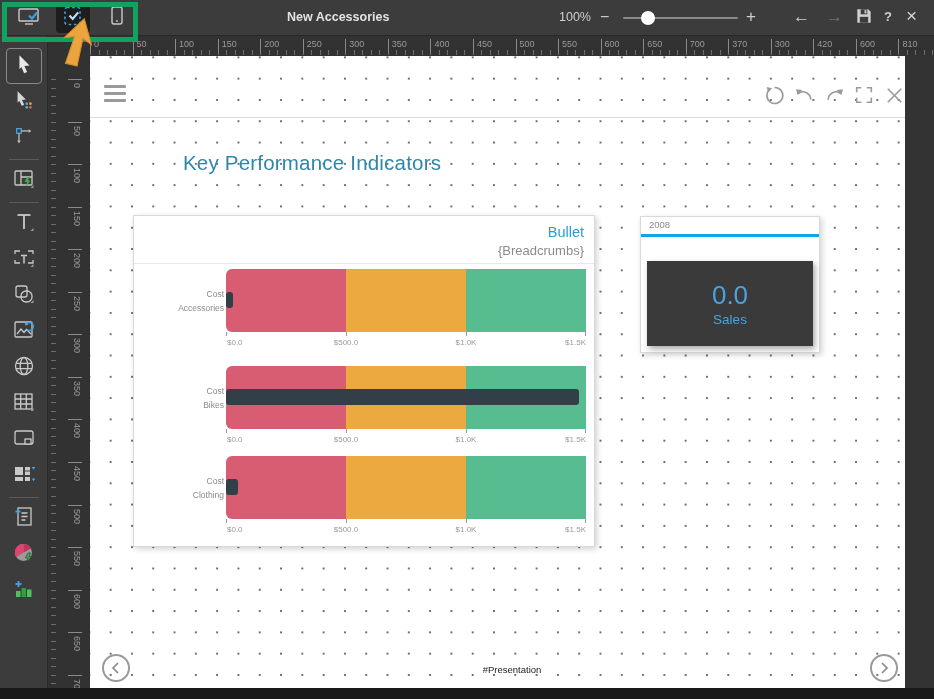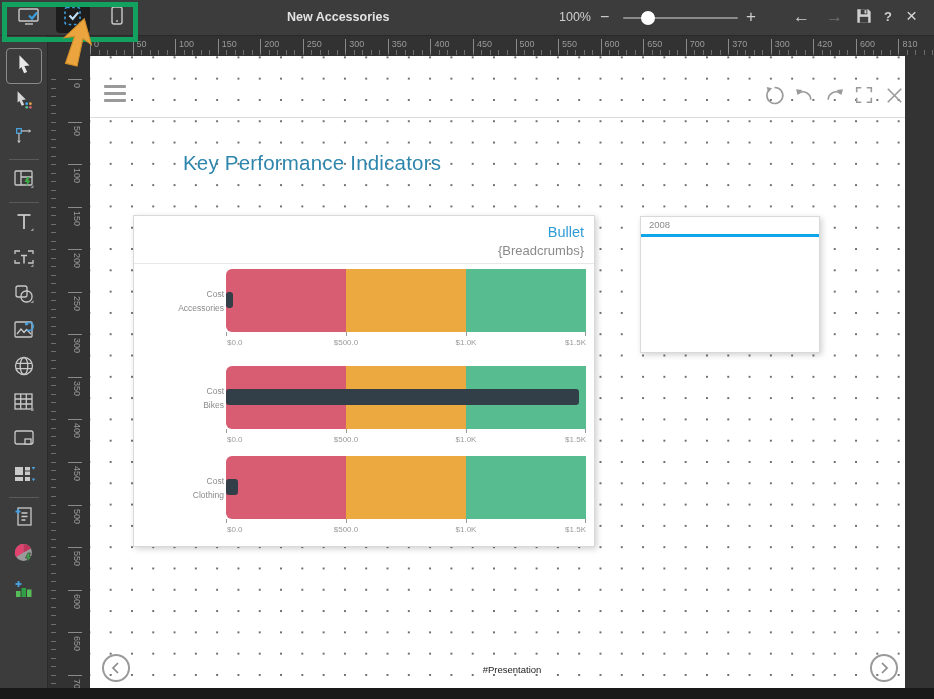--- a/index.html
+++ b/index.html
@@ -417,20 +417,24 @@
               <div class="baxlab" style="left: 66.6667%; transform: translateX(-50%);">$1.0K</div>
               <div class="btick" style="left: calc(100% - 1px);"></div>
               <div class="baxlab" style="right: 0px;">$1.5K</div>
             </div>
           </div>
         </div>
     </div>
 
     <div class="card kpi-card">
       <div class="kpi-sub">2008</div>
+      <div class="kpi-box">
+        <div class="kpi-value">0.0</div>
+        <div class="kpi-label">Sales</div>
+      </div>
     </div>
 
     <div class="slide-number">#Presentation</div>
 
     <div class="nav-circle nav-prev">
       <svg width="14" height="14" viewBox="0 0 14 14">
           <path d="M9,2 L4,7 L9,12" fill="none" stroke="#8a8a8a" stroke-width="1.7"></path>
         </svg>
     </div>
     <div class="nav-circle nav-next">

